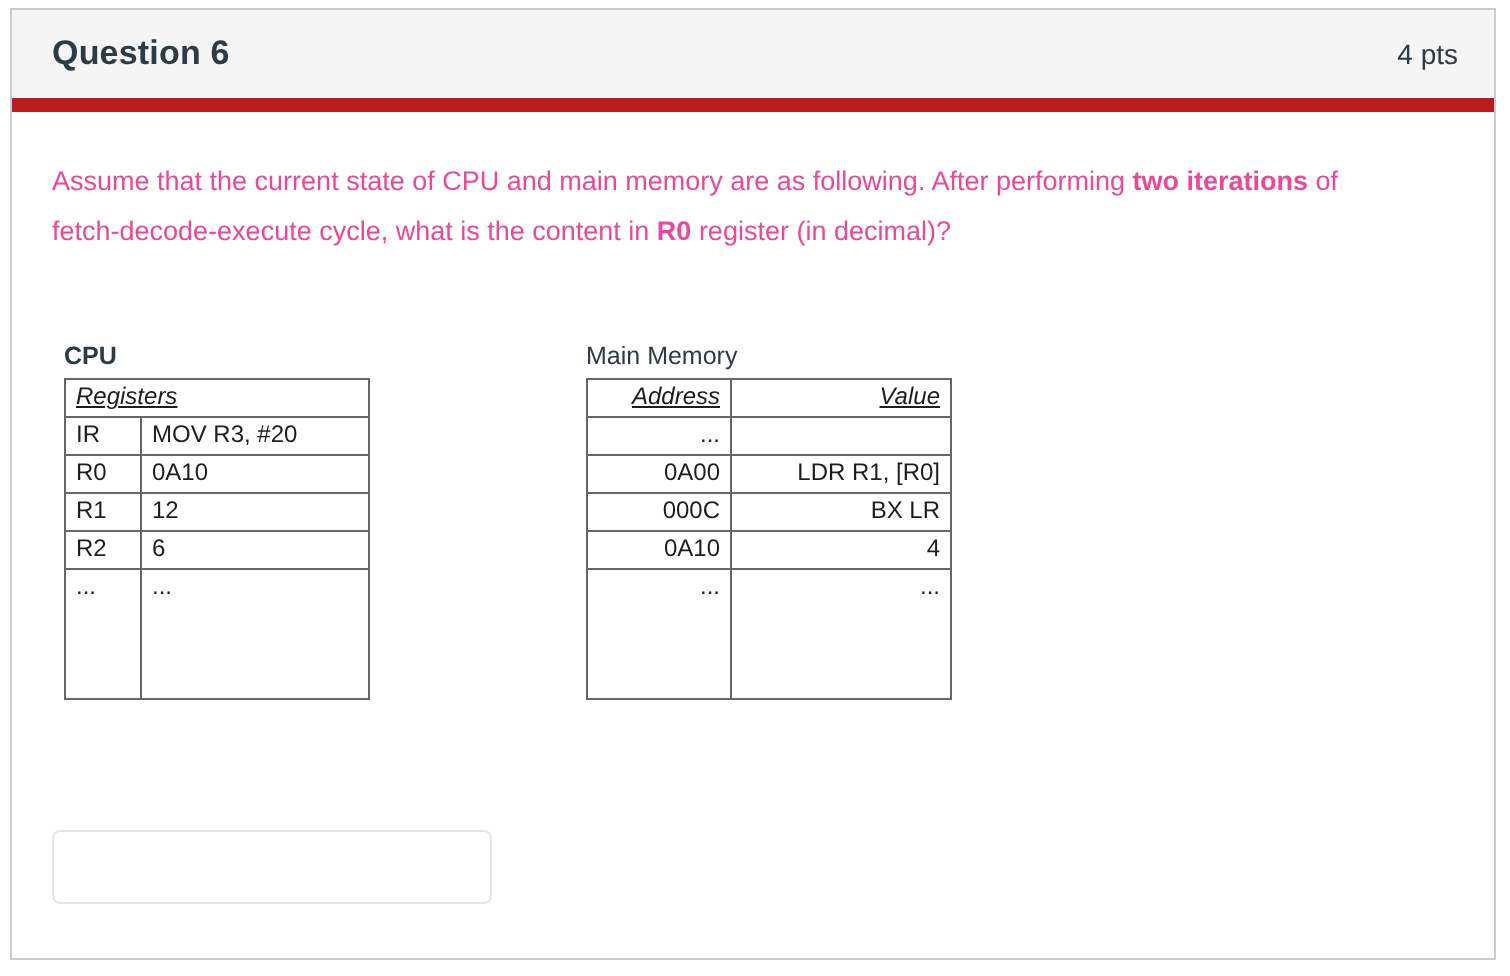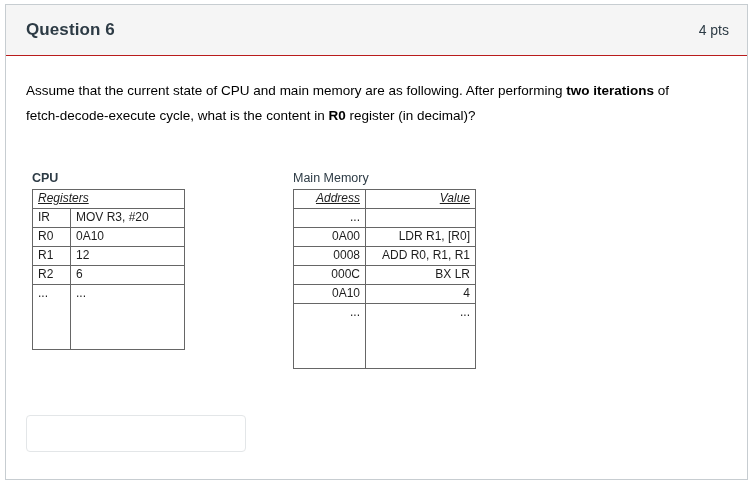--- a/index.html
+++ b/index.html
@@ -20,21 +20,21 @@
     top: 4px;
     width: 743px;
     height: 476px;
     border: 1px solid #c7cdd1;
     background: #ffffff;
     box-sizing: border-box;
   }
   .question-header {
     height: 51px;
     background: #f5f5f5;
-    border-bottom: 1px solid #b91c1c;
+    border-bottom: 7px solid #b91c1c;
     display: flex;
     align-items: center;
     justify-content: space-between;
     padding: 0 18px 0 20px;
     box-sizing: border-box;
   }
   .question-title {
     font-size: 17px;
     font-weight: bold;
     color: #2d3b45;
@@ -45,21 +45,21 @@
     color: #2d3b45;
     text-align: center;
   }
   .question-body {
     padding: 22px 22px 0 20px;
     box-sizing: border-box;
   }
   .prompt {
     font-size: 13.5px;
     line-height: 25px;
-    color: #000000;
+    color: #ec4899;
     max-width: 668px;
     margin: 0 0 2px 0;
   }
   .prompt b { font-weight: bold; }
 
   .tables-row {
     position: relative;
     margin-top: 18px;
     height: 215px;
   }
@@ -194,24 +194,20 @@
             </tr>
             <tr>
               <td>...</td>
               <td></td>
             </tr>
             <tr>
               <td>0A00</td>
               <td>LDR R1, [R0]</td>
             </tr>
             <tr>
-              <td>0008</td>
-              <td>ADD R0, R1, R1</td>
-            </tr>
-            <tr>
               <td>000C</td>
               <td>BX LR</td>
             </tr>
             <tr>
               <td>0A10</td>
               <td>4</td>
             </tr>
             <tr class="filler">
               <td>...</td>
               <td>...</td>

